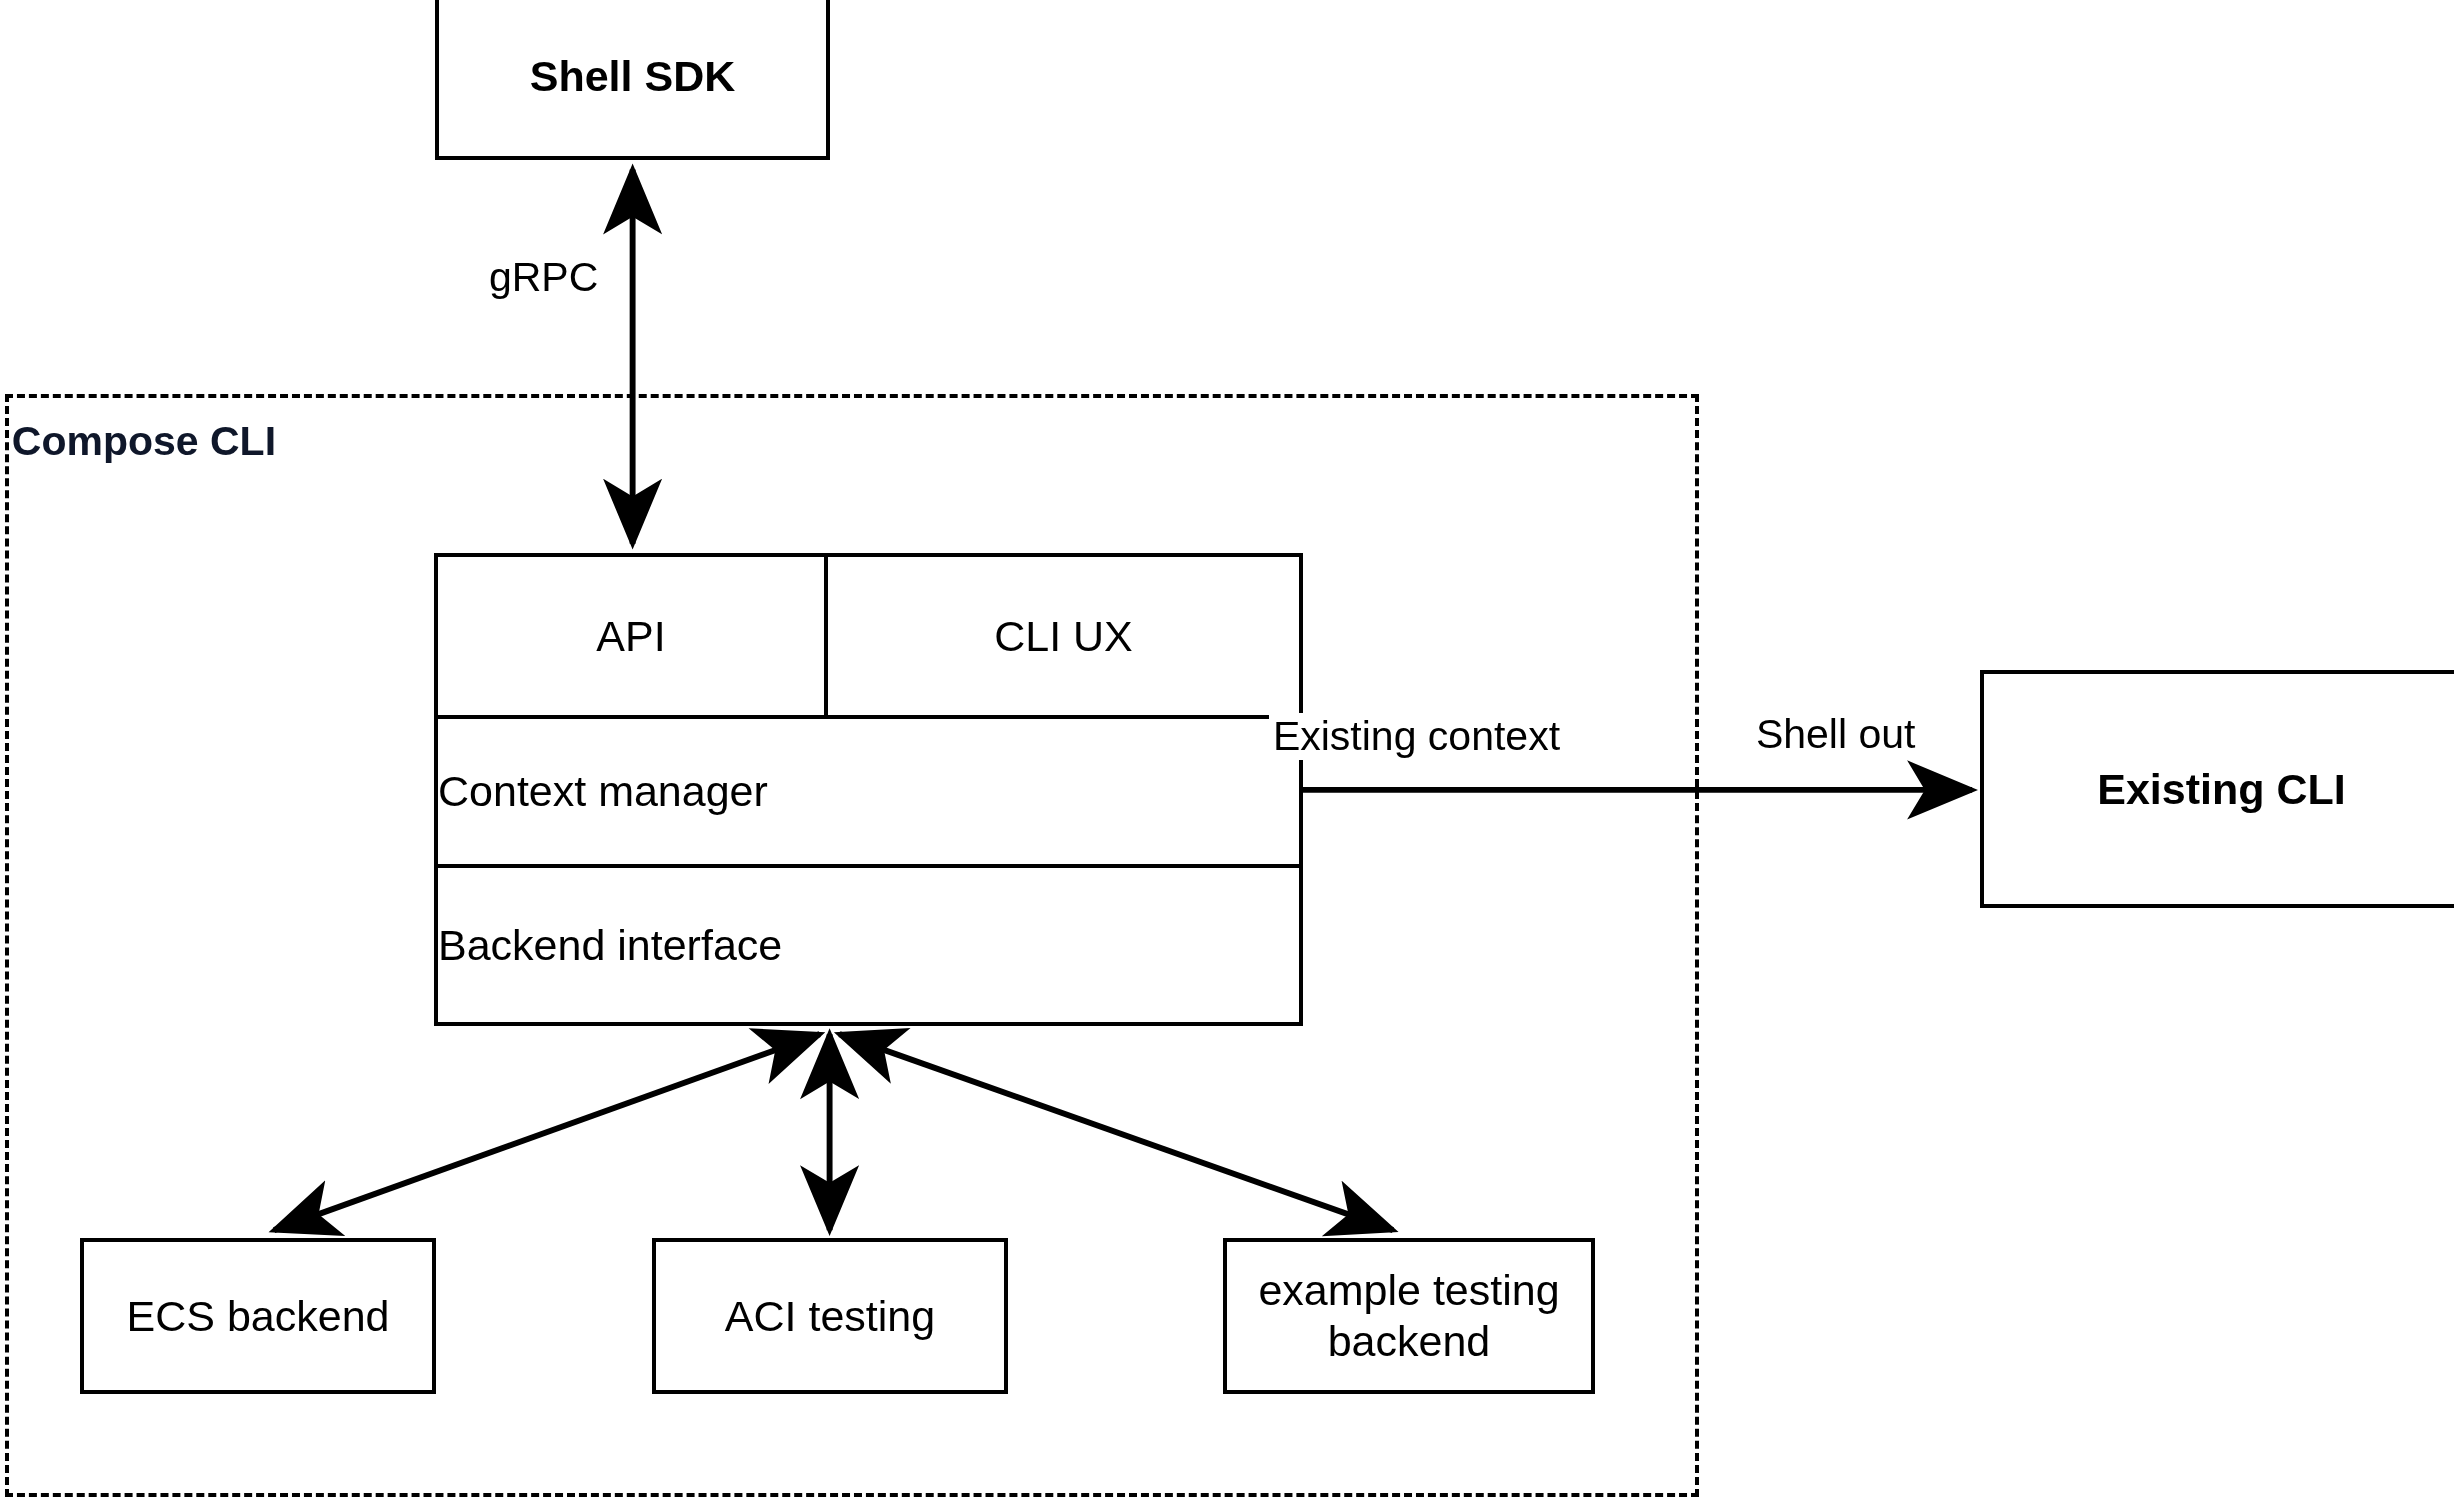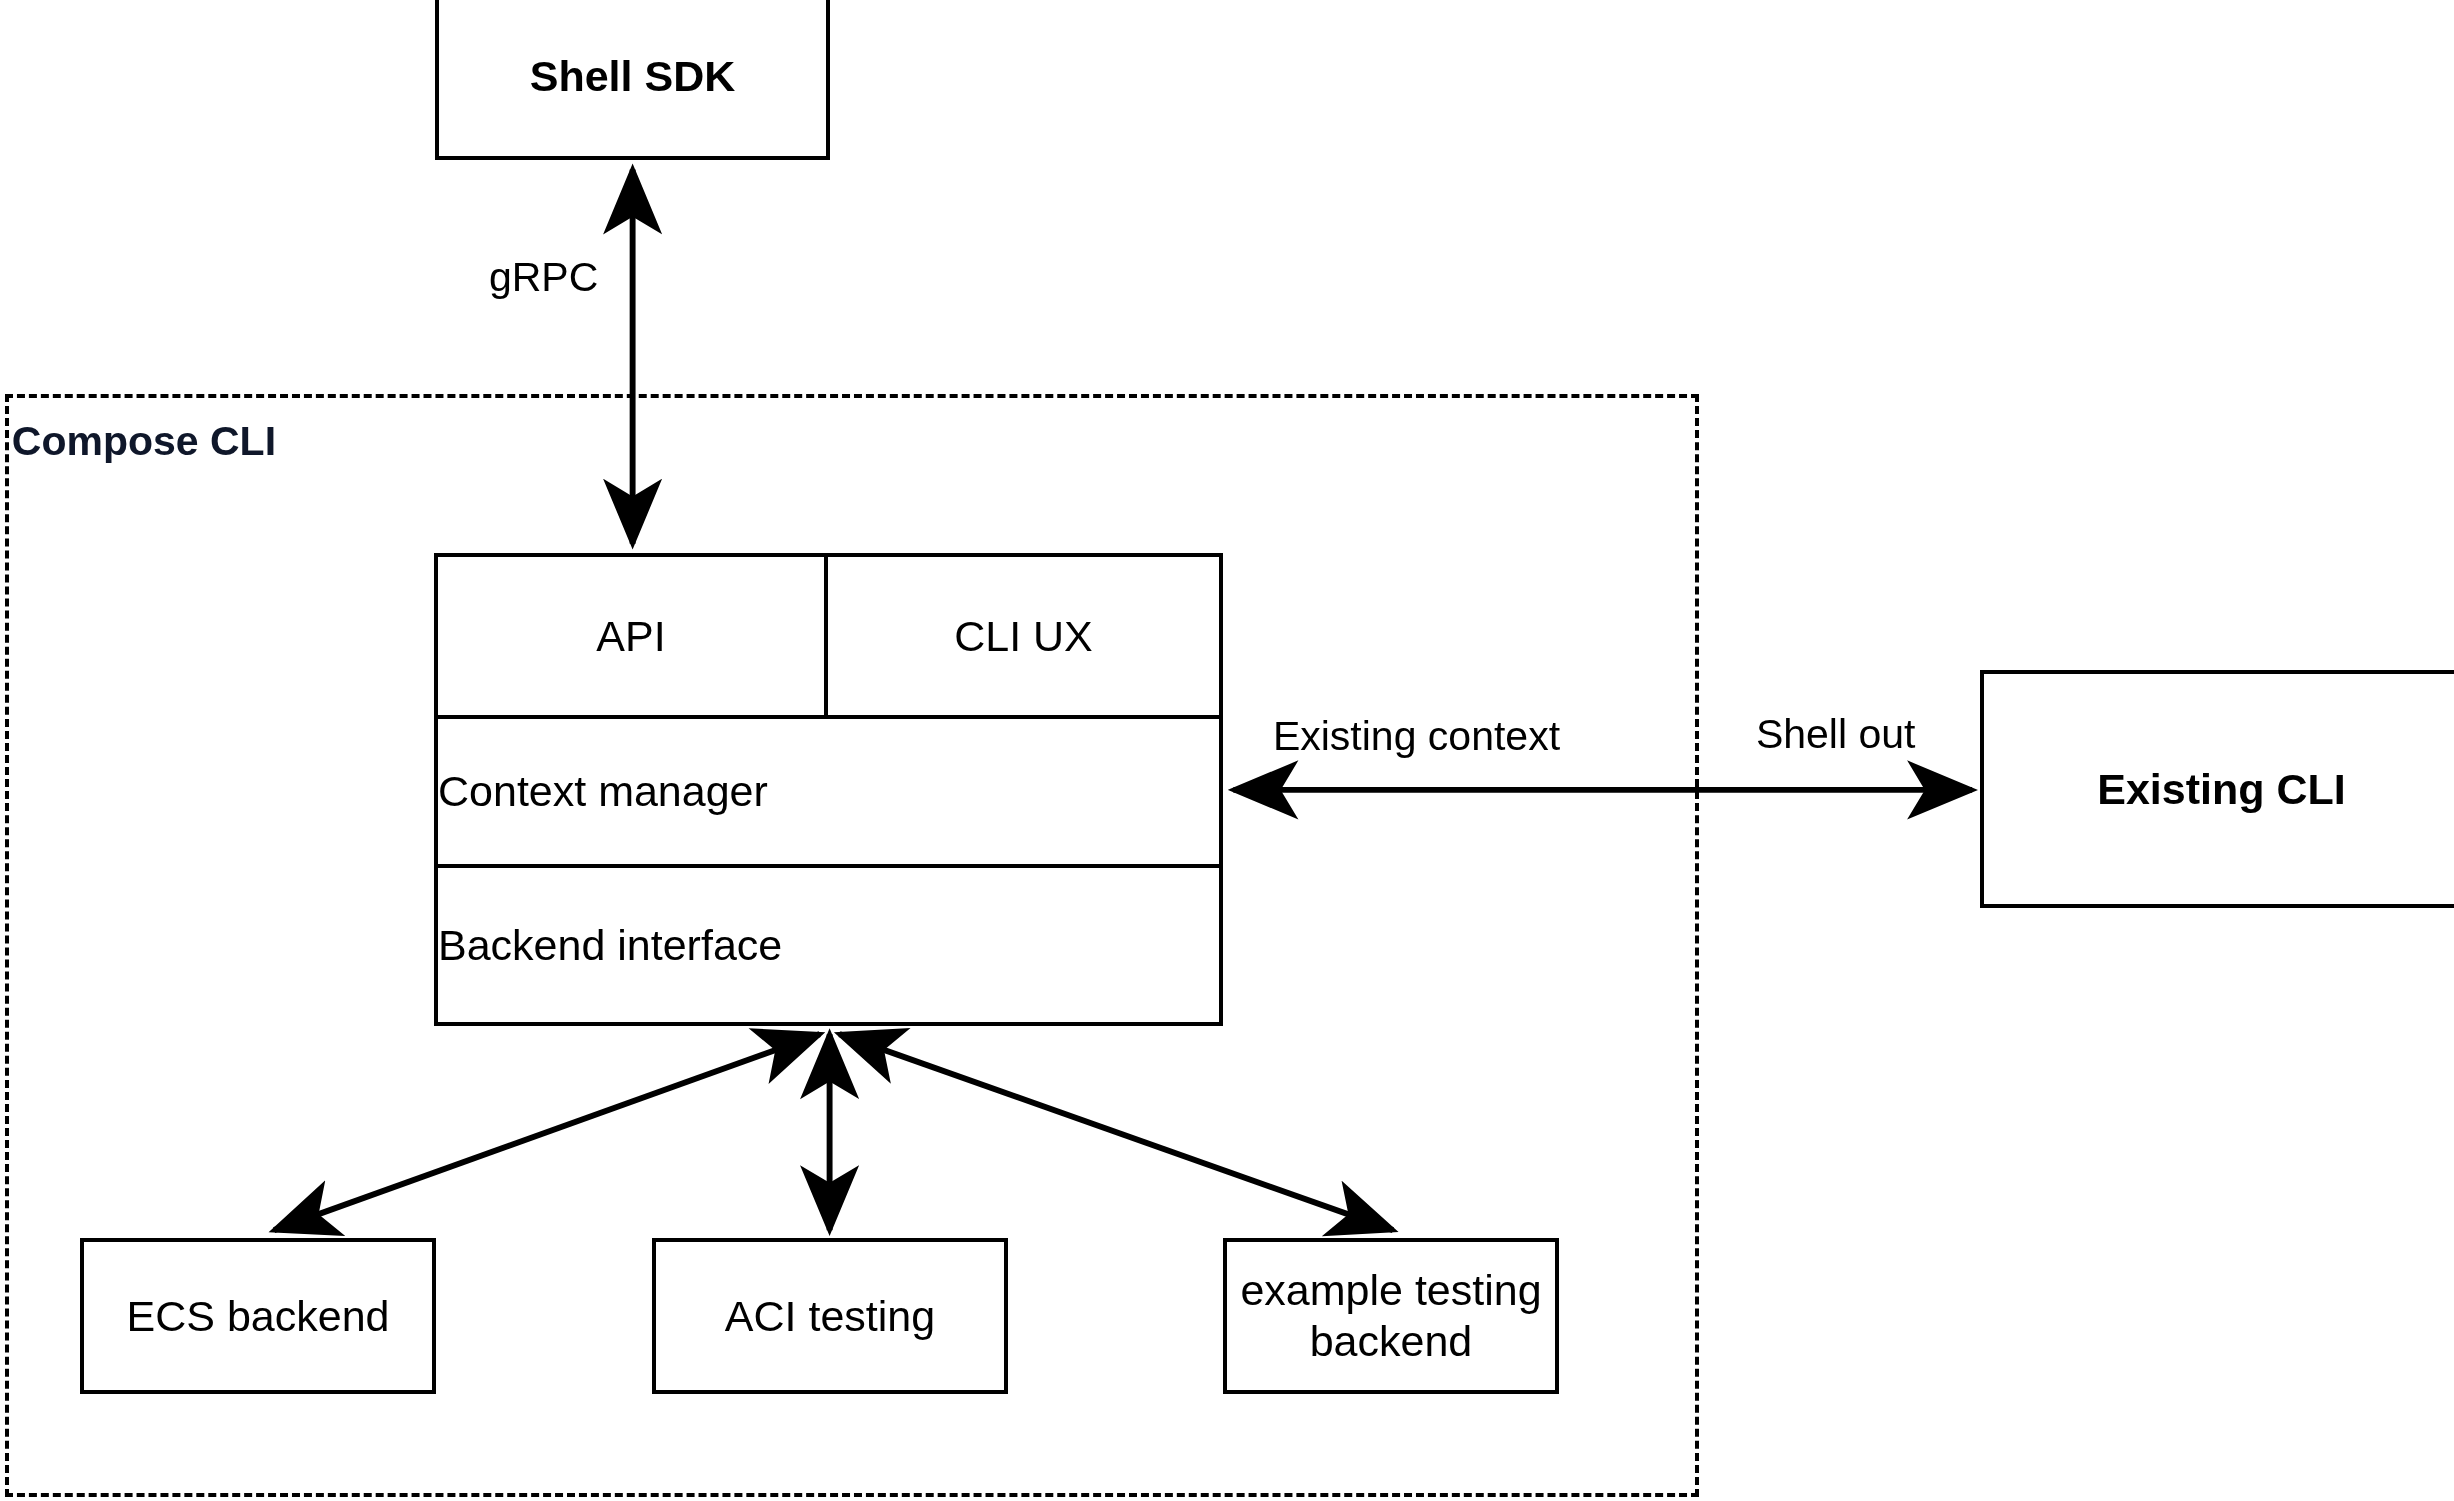--- a/index.html
+++ b/index.html
@@ -134,21 +134,21 @@
 
     <line x1="852" y1="1050" x2="1414" y2="1249" stroke="#000000" stroke-width="6" marker-start="url(#arrowStart)" marker-end="url(#arrowEnd)"></line>
   </svg>
 
   <div class="box bold" style="left:435px; top:-7.9px; width:395px; height:168px;">
     <span>Shell SDK</span>
   </div>
 
   <div class="edge-label" style="left:485px; top:254px;">gRPC</div>
 
-  <div class="stack" style="left:434px; top:553px; width:789px; height:473px;">
+  <div class="stack" style="left:434px; top:553px; width:869px; height:473px;">
     <div class="stack-top" style="height:158px;">
       <div class="stack-cell left-cell" style="width:390px;">
         <span>API</span>
       </div>
       <div class="stack-cell" style="flex:1;">
         <span>CLI UX</span>
       </div>
     </div>
     <div class="stack-row divided" style="height:149px;">
       <span>Context manager</span>
@@ -166,19 +166,19 @@
   </div>
 
   <div class="box" style="left:80px; top:1238px; width:356px; height:156px;">
     <span>ECS backend</span>
   </div>
 
   <div class="box" style="left:652px; top:1238px; width:356px; height:156px;">
     <span>ACI testing</span>
   </div>
 
-  <div class="box" style="left:1223px; top:1238px; width:336px; height:156px; flex-direction:column;">
+  <div class="box" style="left:1223px; top:1238px; width:372px; height:156px; flex-direction:column;">
     <span>example testing</span>
     <span>backend</span>
   </div>
 
 </div>
 
 
 </body></html>

